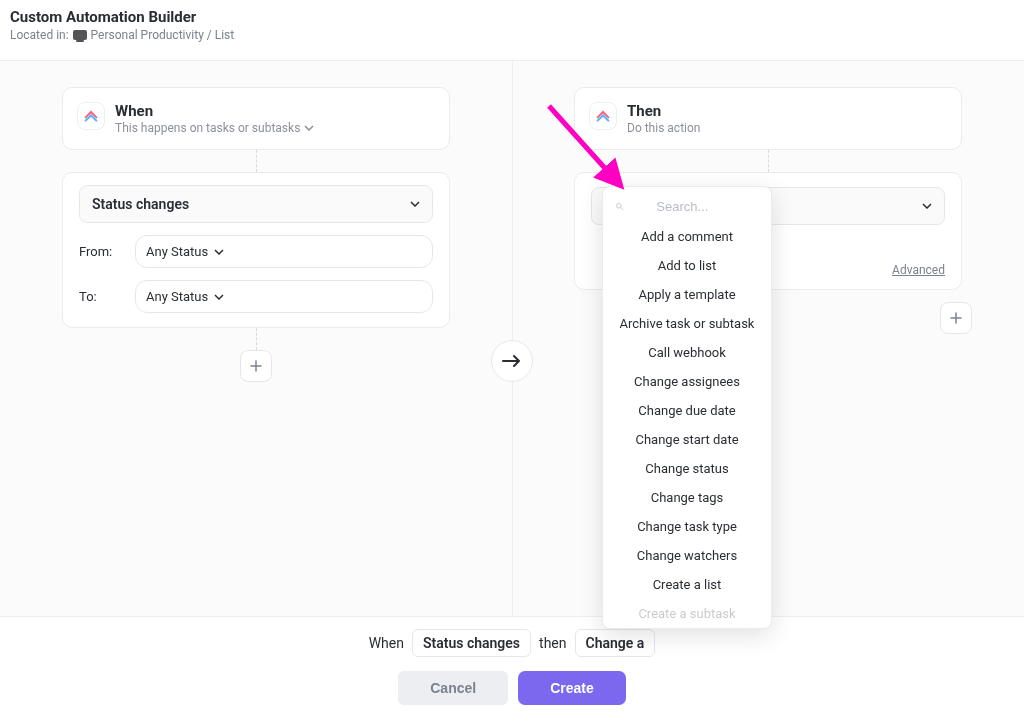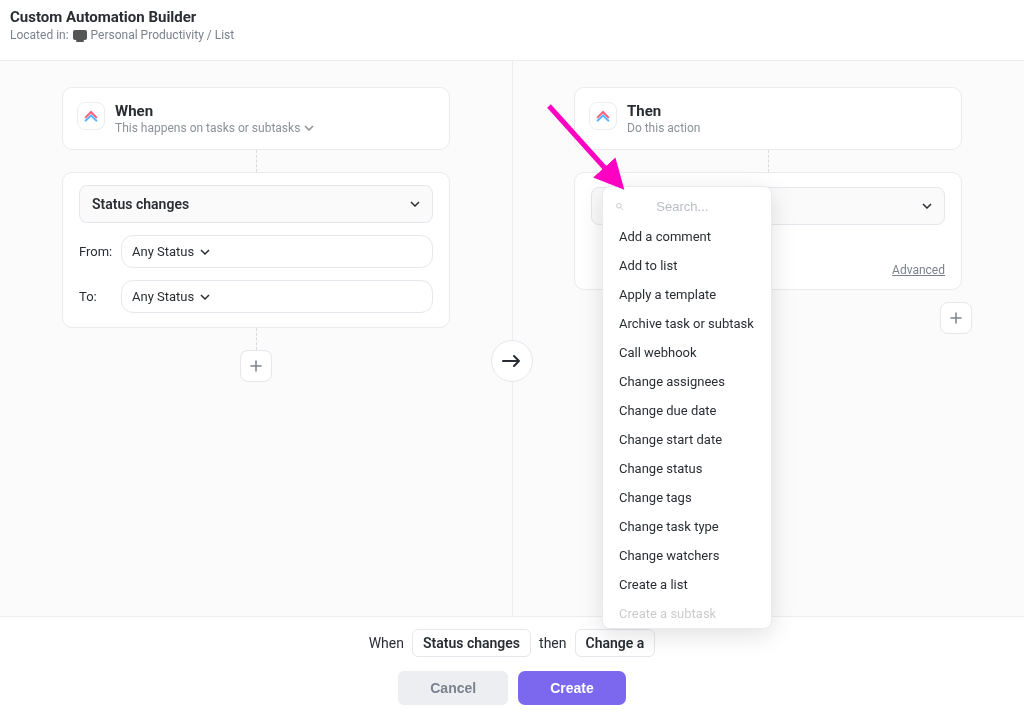--- a/index.html
+++ b/index.html
@@ -96,20 +96,21 @@
       font-size:14px;
       font-weight:600;
       color:#2a2e34;
       cursor:pointer;
     }
     .chev-down { width:10px;height:6px; }
 
     .field-row{
       display:flex;
       align-items:center;
+      gap:14px;
       margin-top:12px;
     }
     .field-label{
       font-size:13px;
       color:#2a2e34;
       width:42px;
     }
     .field-input{
       flex:1;
       border:1px solid #e5e7ec;
@@ -176,20 +177,21 @@
       color:#b9bdc6;
     }
     .dd-search input{
       border:none;outline:none;width:100%;
       font-size:13px;color:#2a2e34;margin-left:24px;
     }
     .dd-search input::placeholder{color:#b9bdc6;}
     .dd-list{
       max-height:420px;
       overflow:hidden;
+      text-align:center;
     }
     .dd-item{
       padding:7px 16px;
       font-size:13px;
       color:#2a2e34;
       cursor:pointer;
       white-space:nowrap;
     }
     .dd-item.cut{
      opacity:.25;

